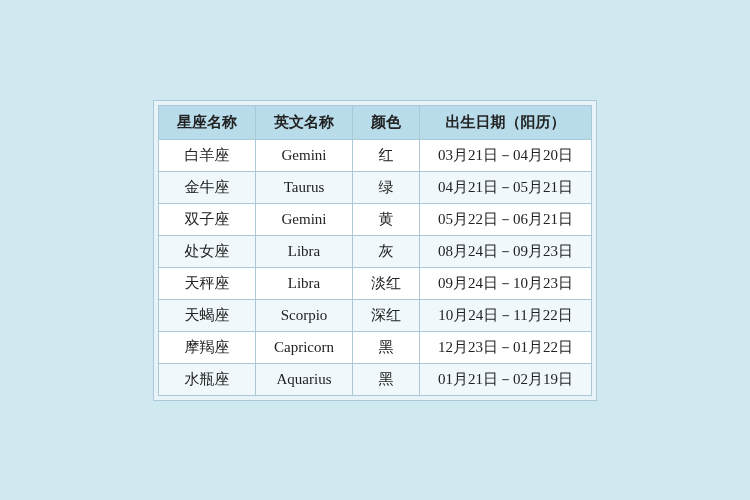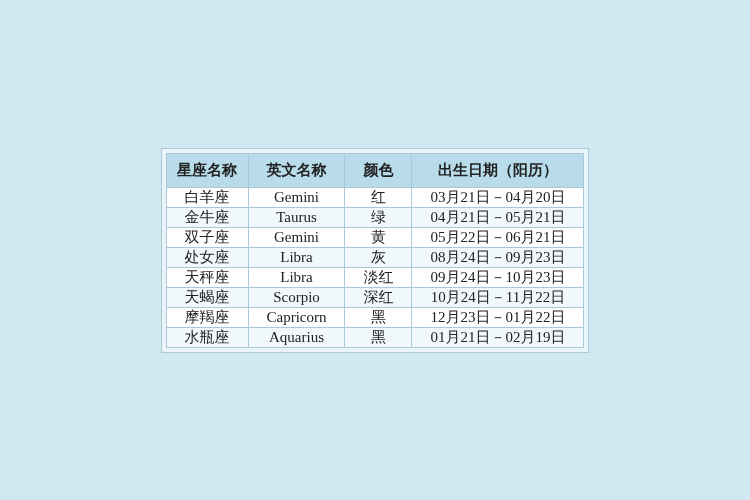--- a/index.html
+++ b/index.html
@@ -27,28 +27,28 @@
     table {
       border-collapse: collapse;
       background-color: #f5fbfd;
     }
 
     th {
       background-color: #b8dcea;
       color: #222;
       font-weight: bold;
       font-size: 15px;
-      padding: 7px 10px;
+      padding: 7px 18px;
       border: 1px solid #aac8d8;
       text-align: center;
     }
 
     td {
       border: 1px solid #aac8d8;
-      padding: 0 18px;
+      padding: 6px 18px;
       text-align: center;
       font-size: 15px;
       color: #222;
       background-color: #ffffff;
     }
 
     tr:nth-child(even) td {
       background-color: #f0f8fc;
     }
   </style>

